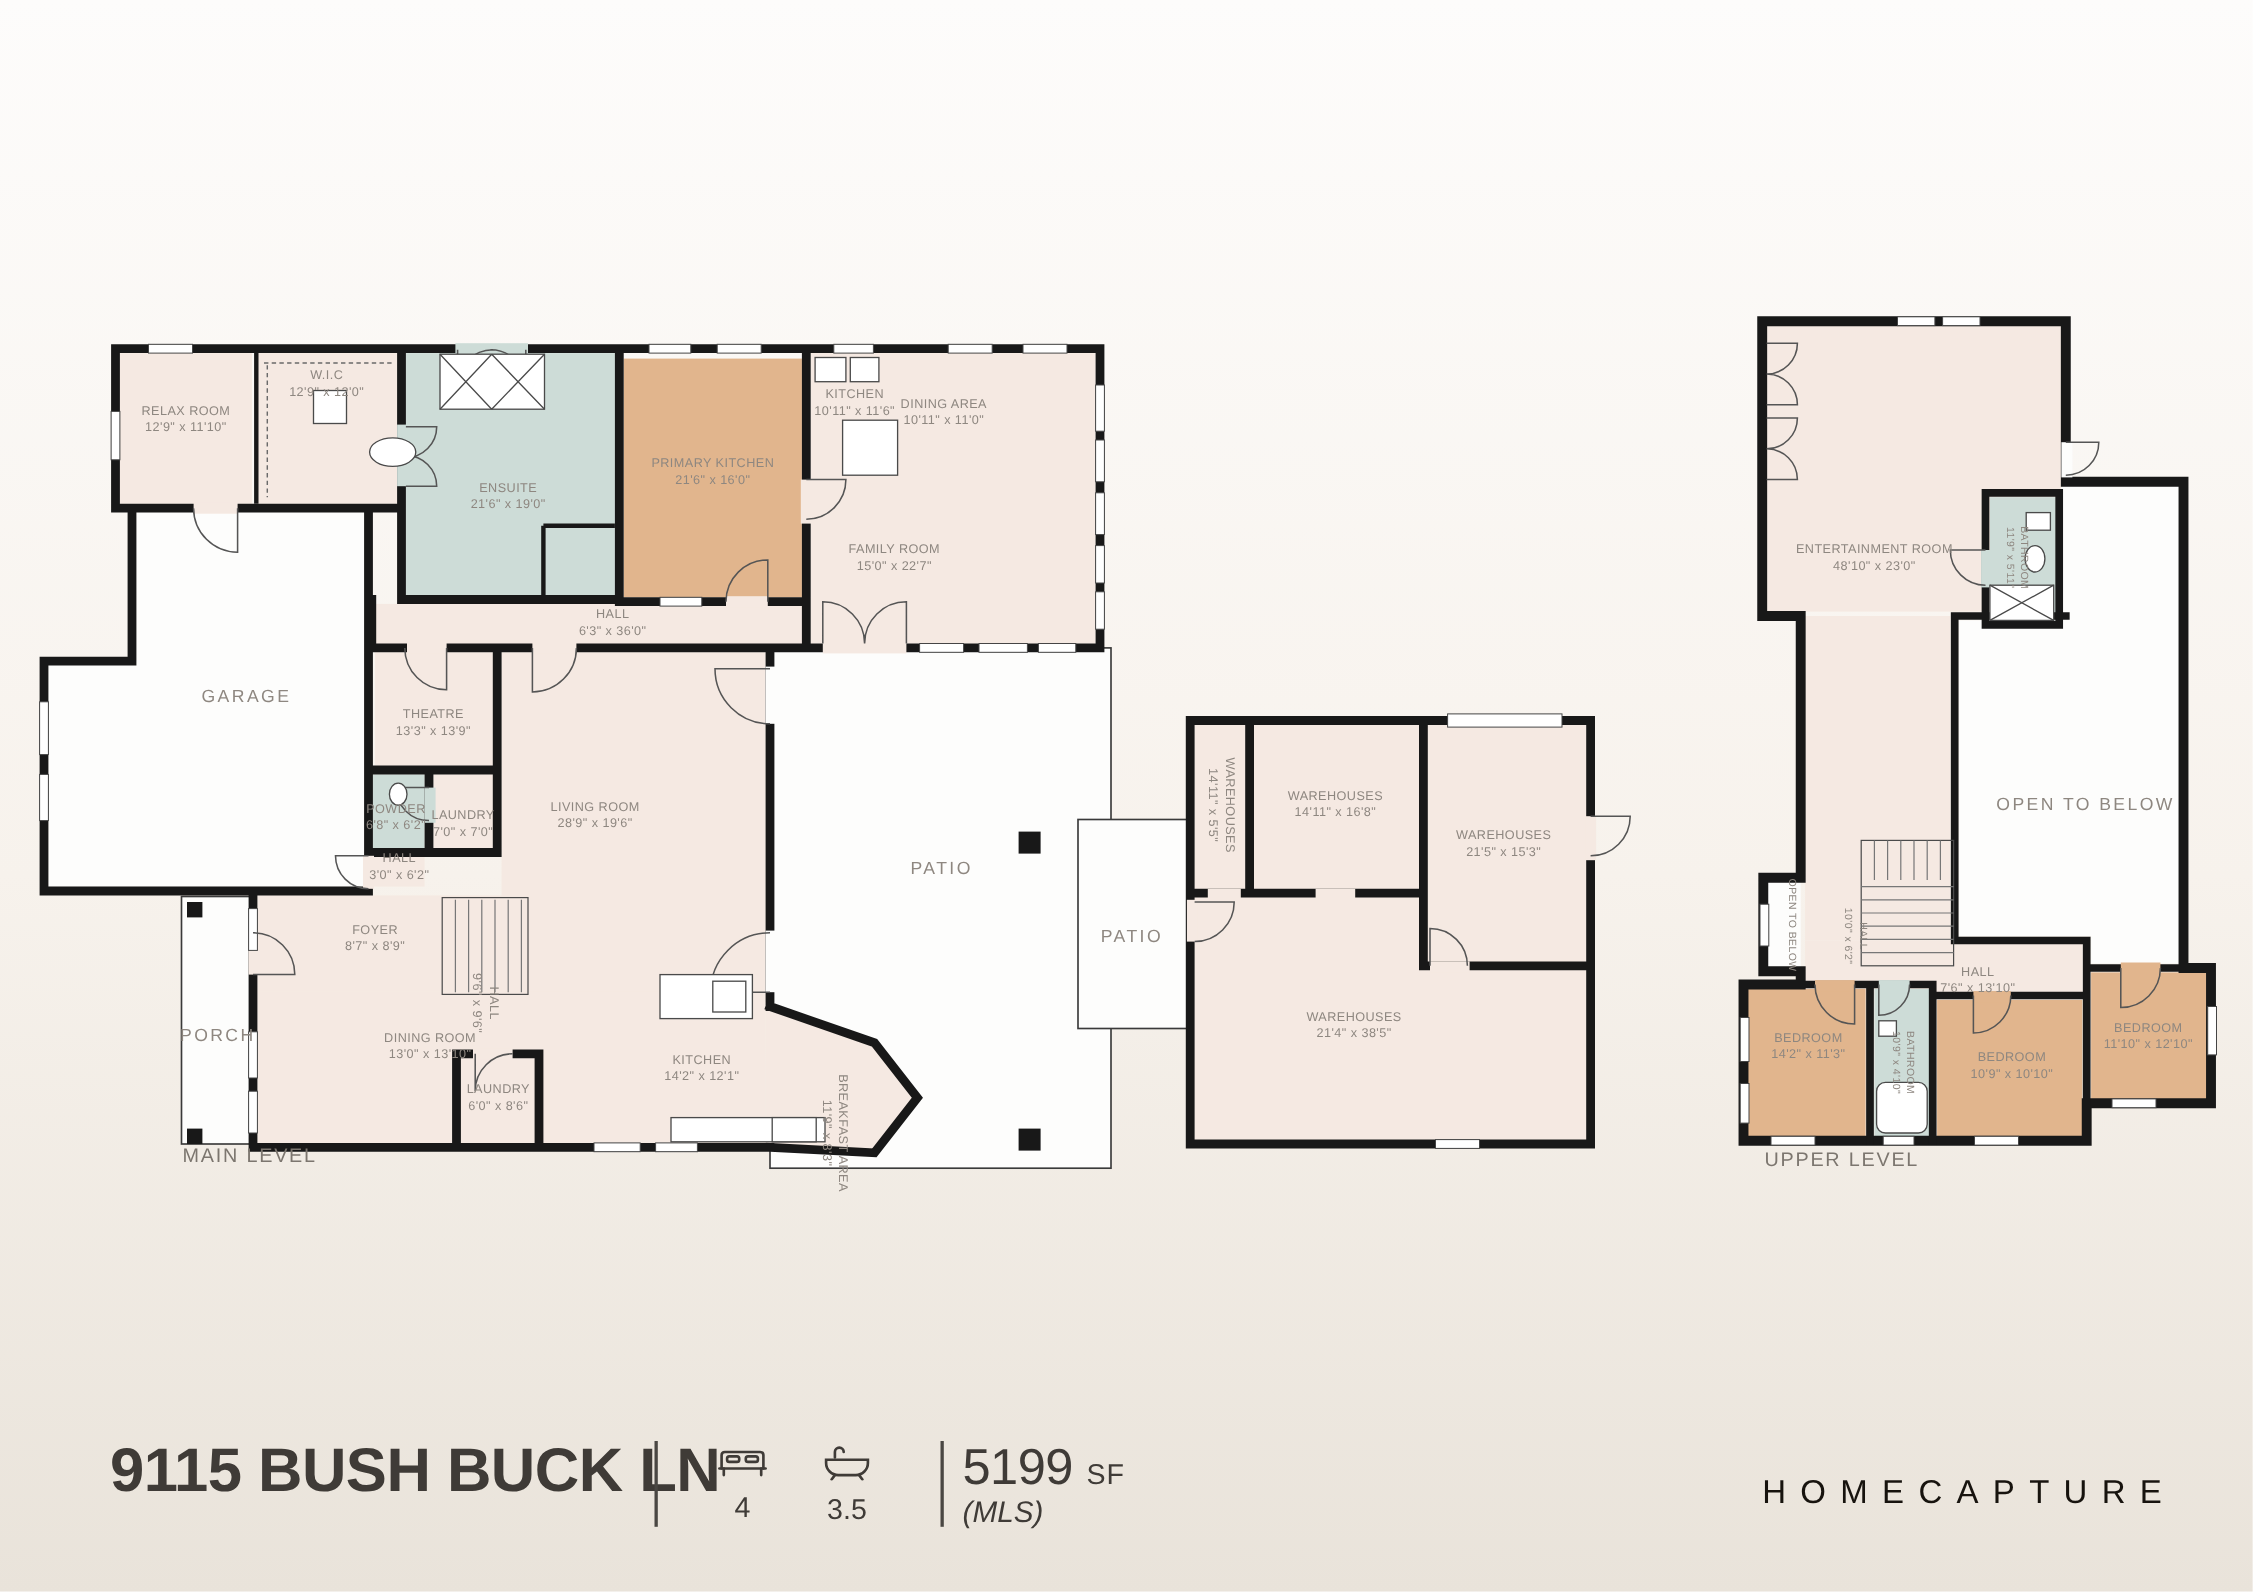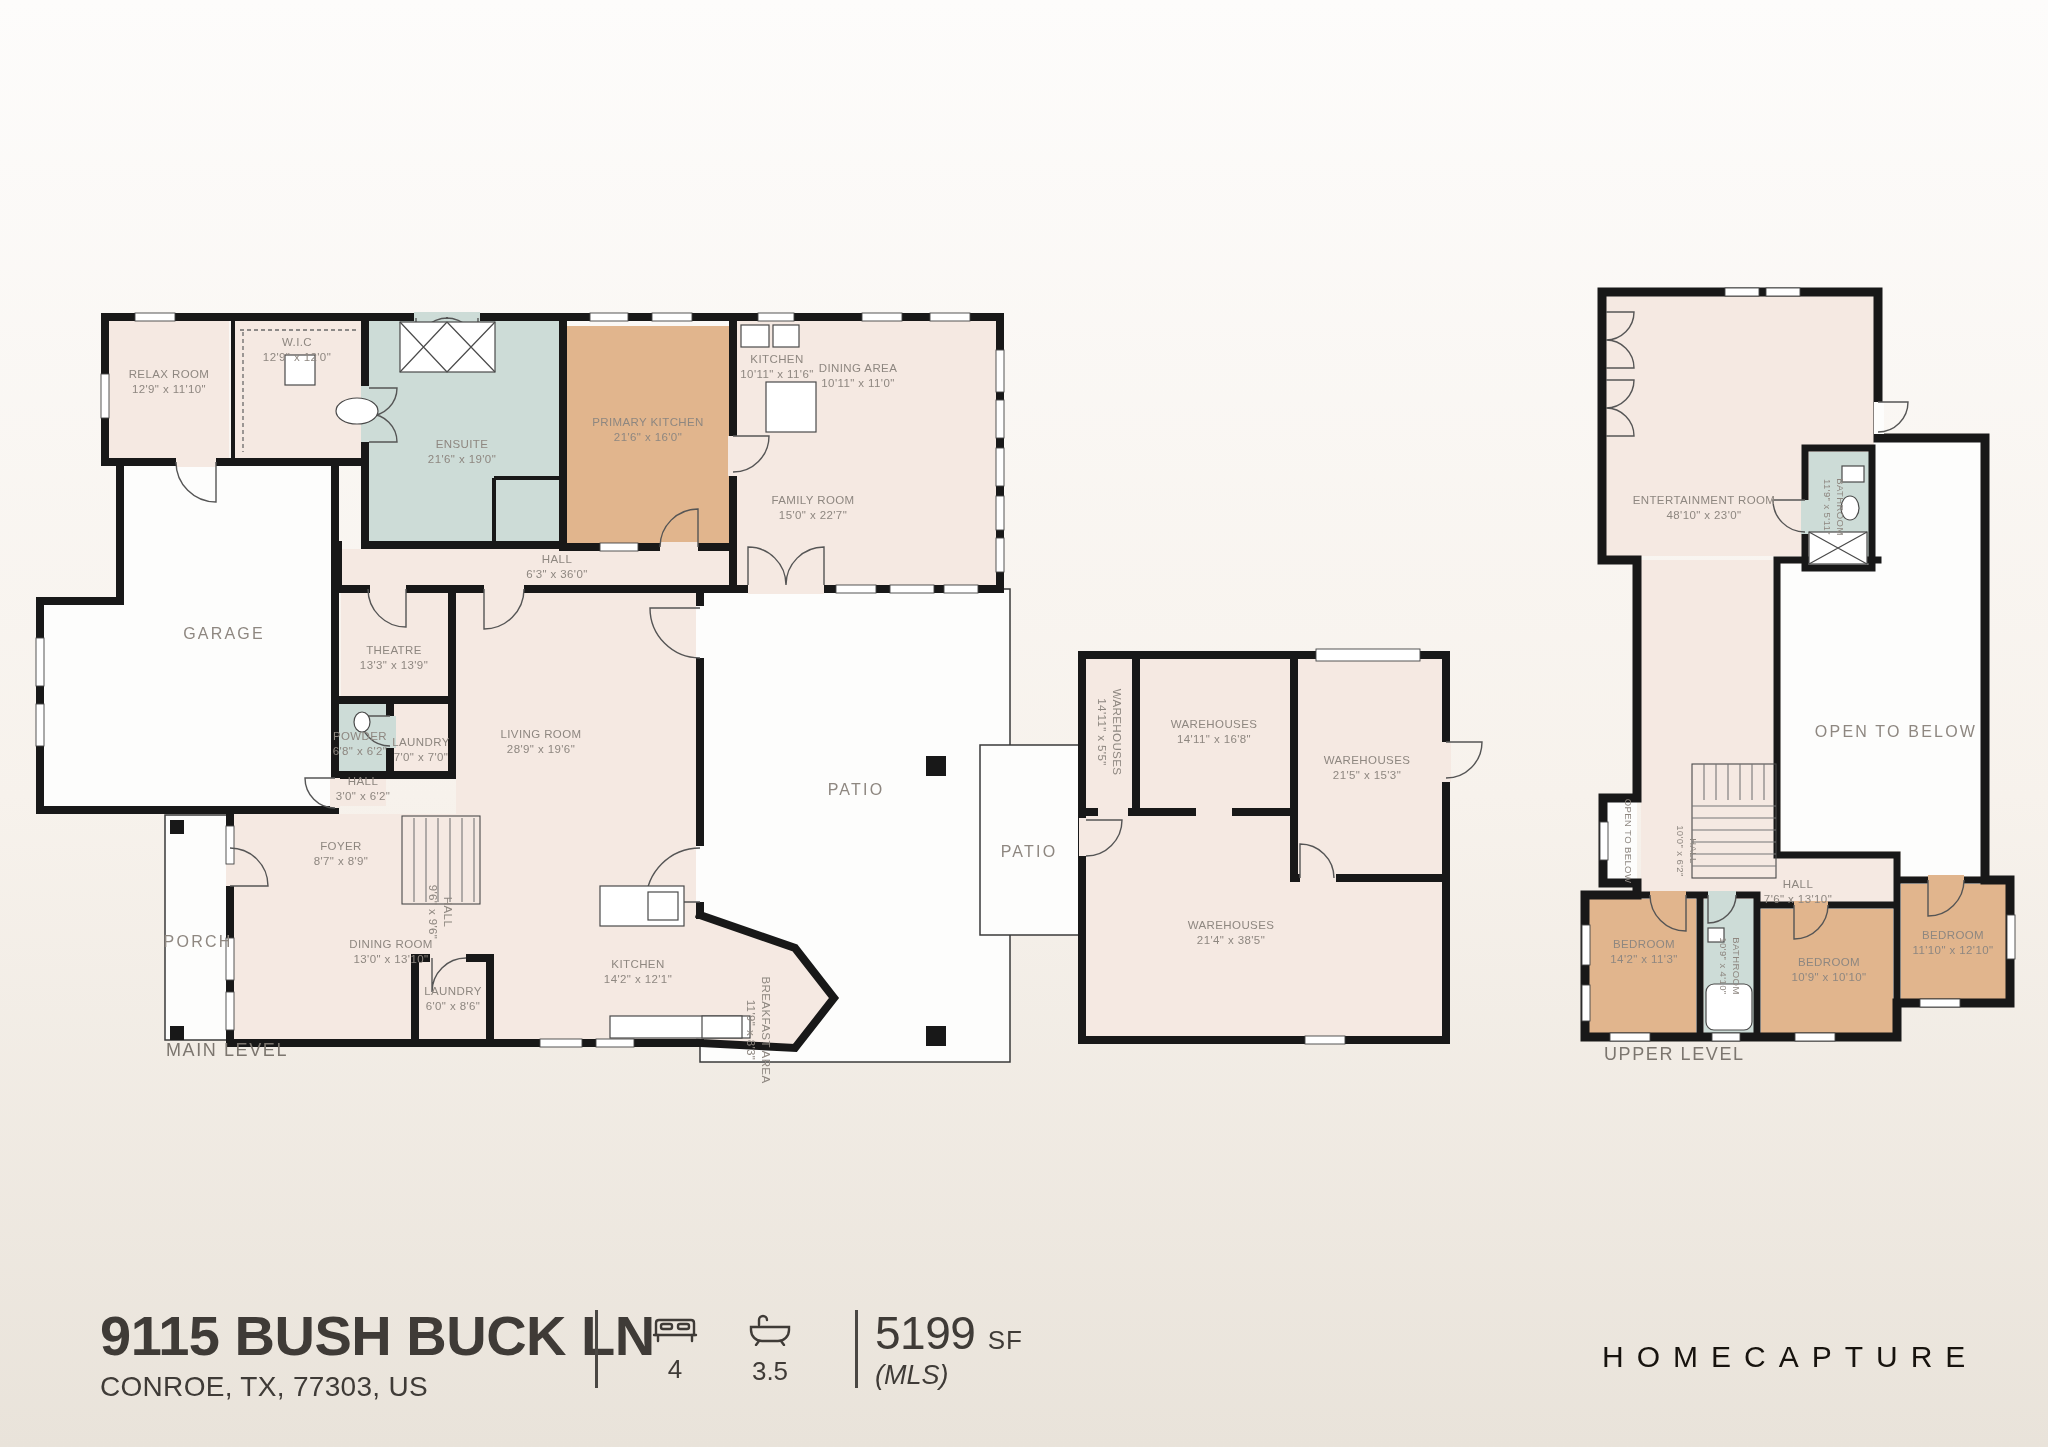--- a/index.html
+++ b/index.html
@@ -394,21 +394,20 @@
   <div class="rlabel" style="left:1953px;top:943px">
         <span class="nm">BEDROOM</span>
         <span class="dim">11'10" x 12'10"</span>
       </div>
   <div class="lvl" style="left:1604px;top:1044px">UPPER LEVEL</div>
 </div>
 
 <div>
   <div class="addr">
     <div class="l1">9115 BUSH BUCK LN</div>
-    <div class="l2">CONROE, TX, 77303, US</div>
   </div>
 
   <div class="vdiv" style="left:595px"></div>
 
   <div class="stat" style="left:645px">
     <svg width="46" height="32" viewBox="0 0 46 32">
       <g stroke="#3f3b37" stroke-width="2.4" fill="none" stroke-linecap="round">
         <path d="M4,23 V11 q0,-3 3,-3 h32 q3,0 3,3 v12"></path>
         <line x1="2" y1="23" x2="44" y2="23"></line>
         <line x1="6" y1="23" x2="6" y2="29"></line>

